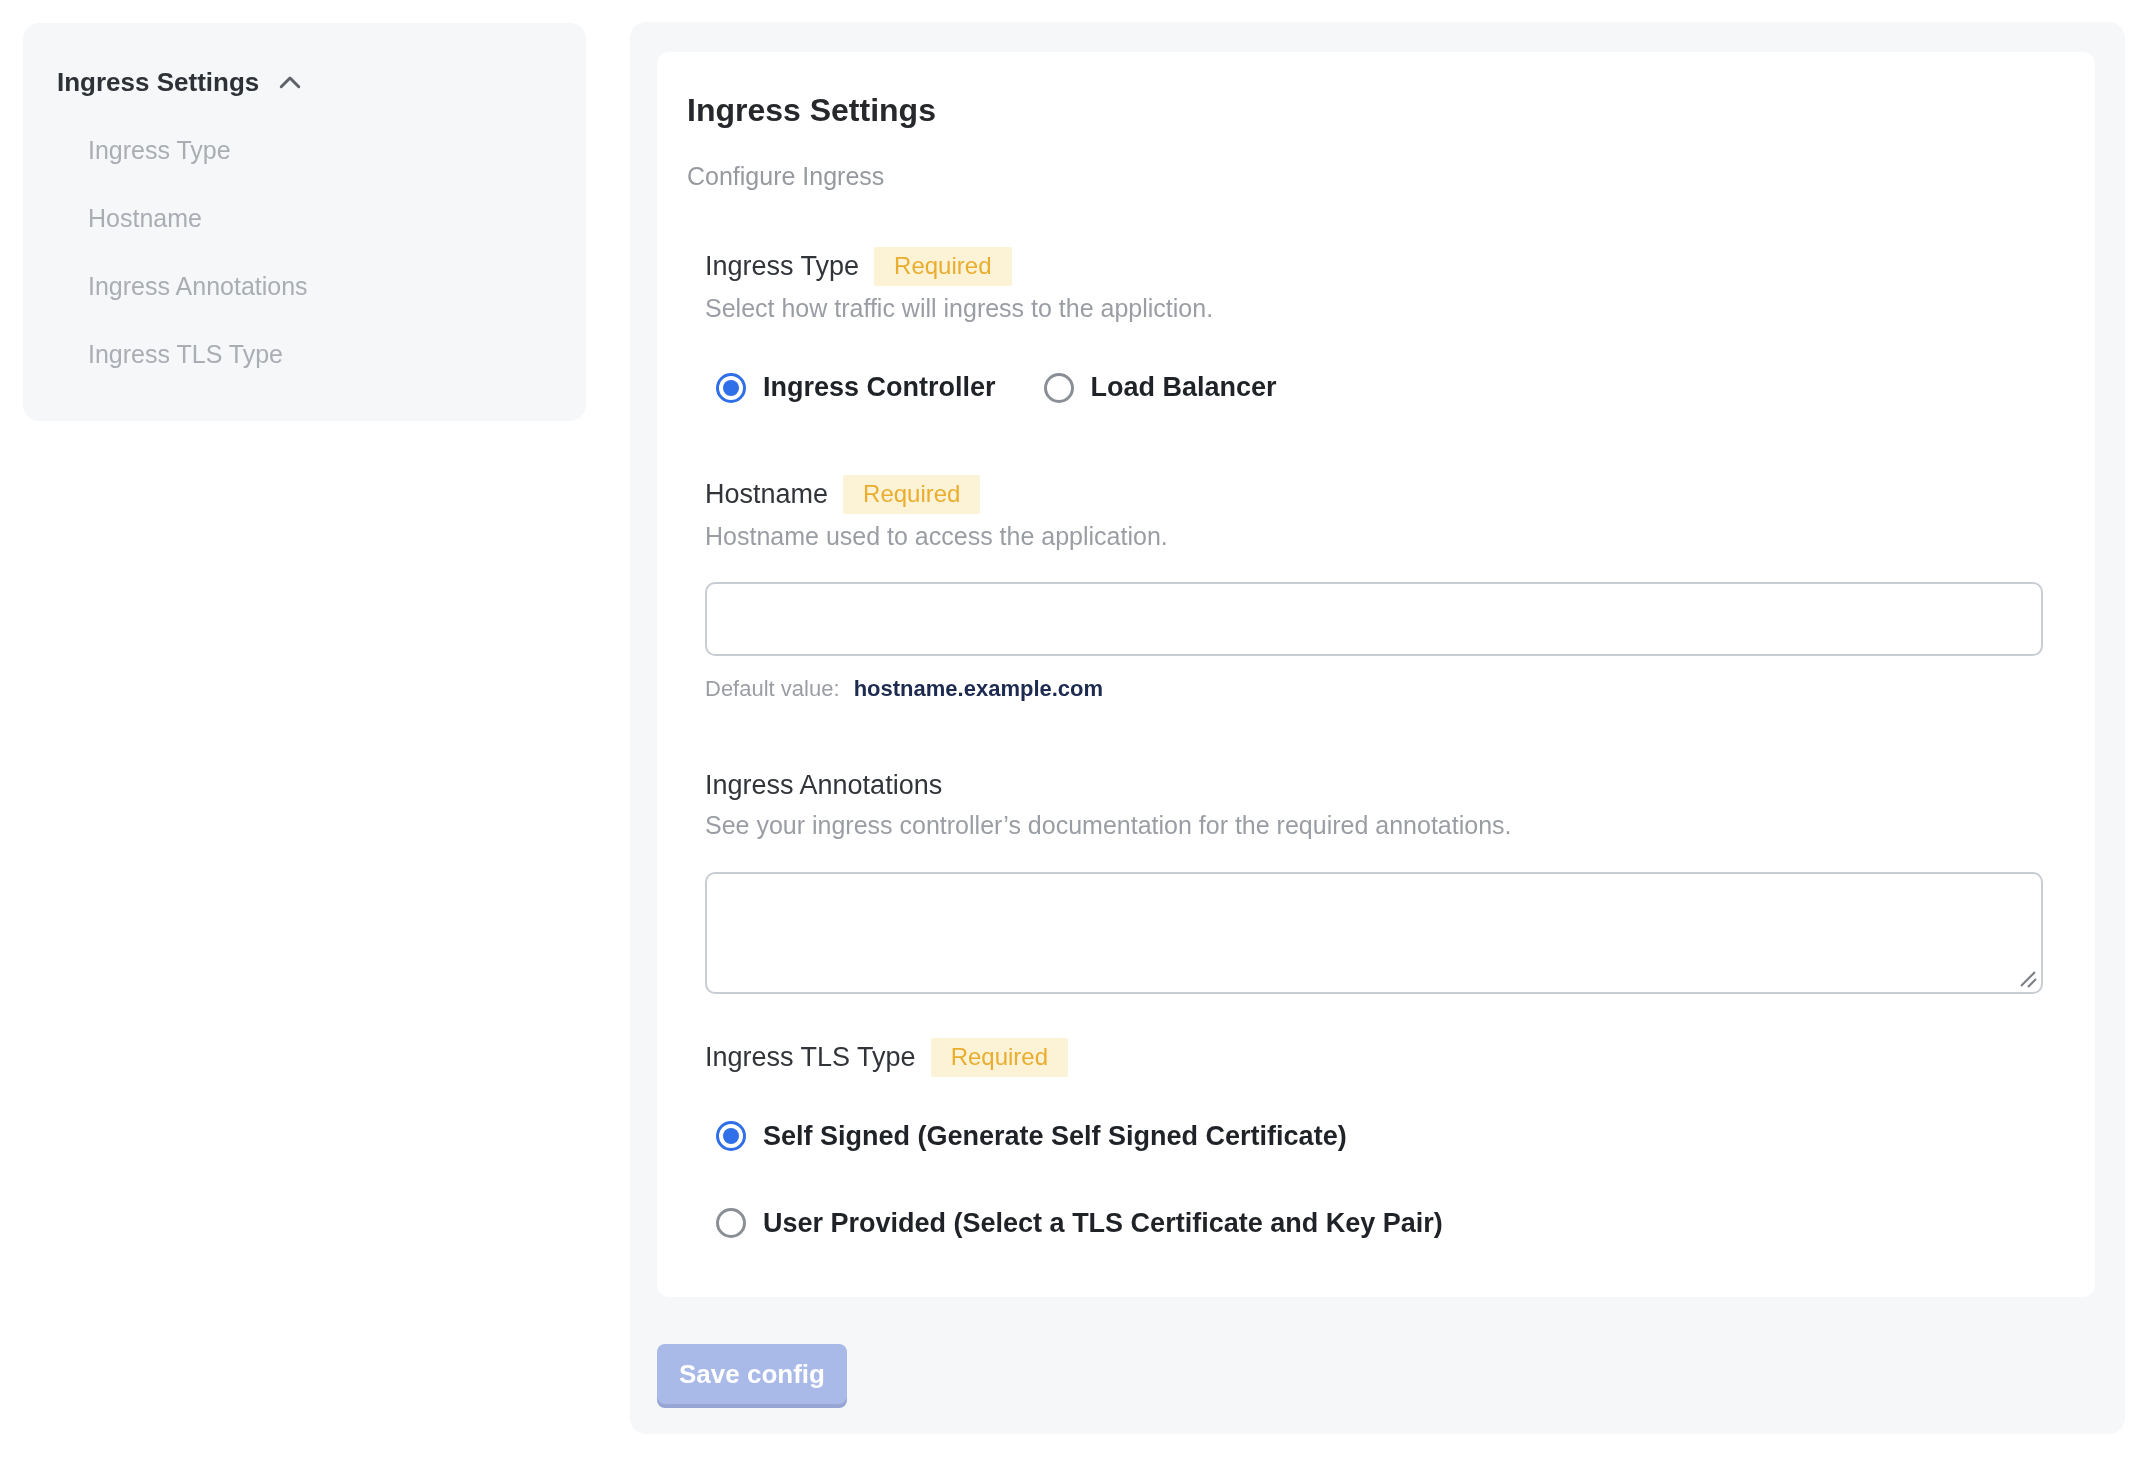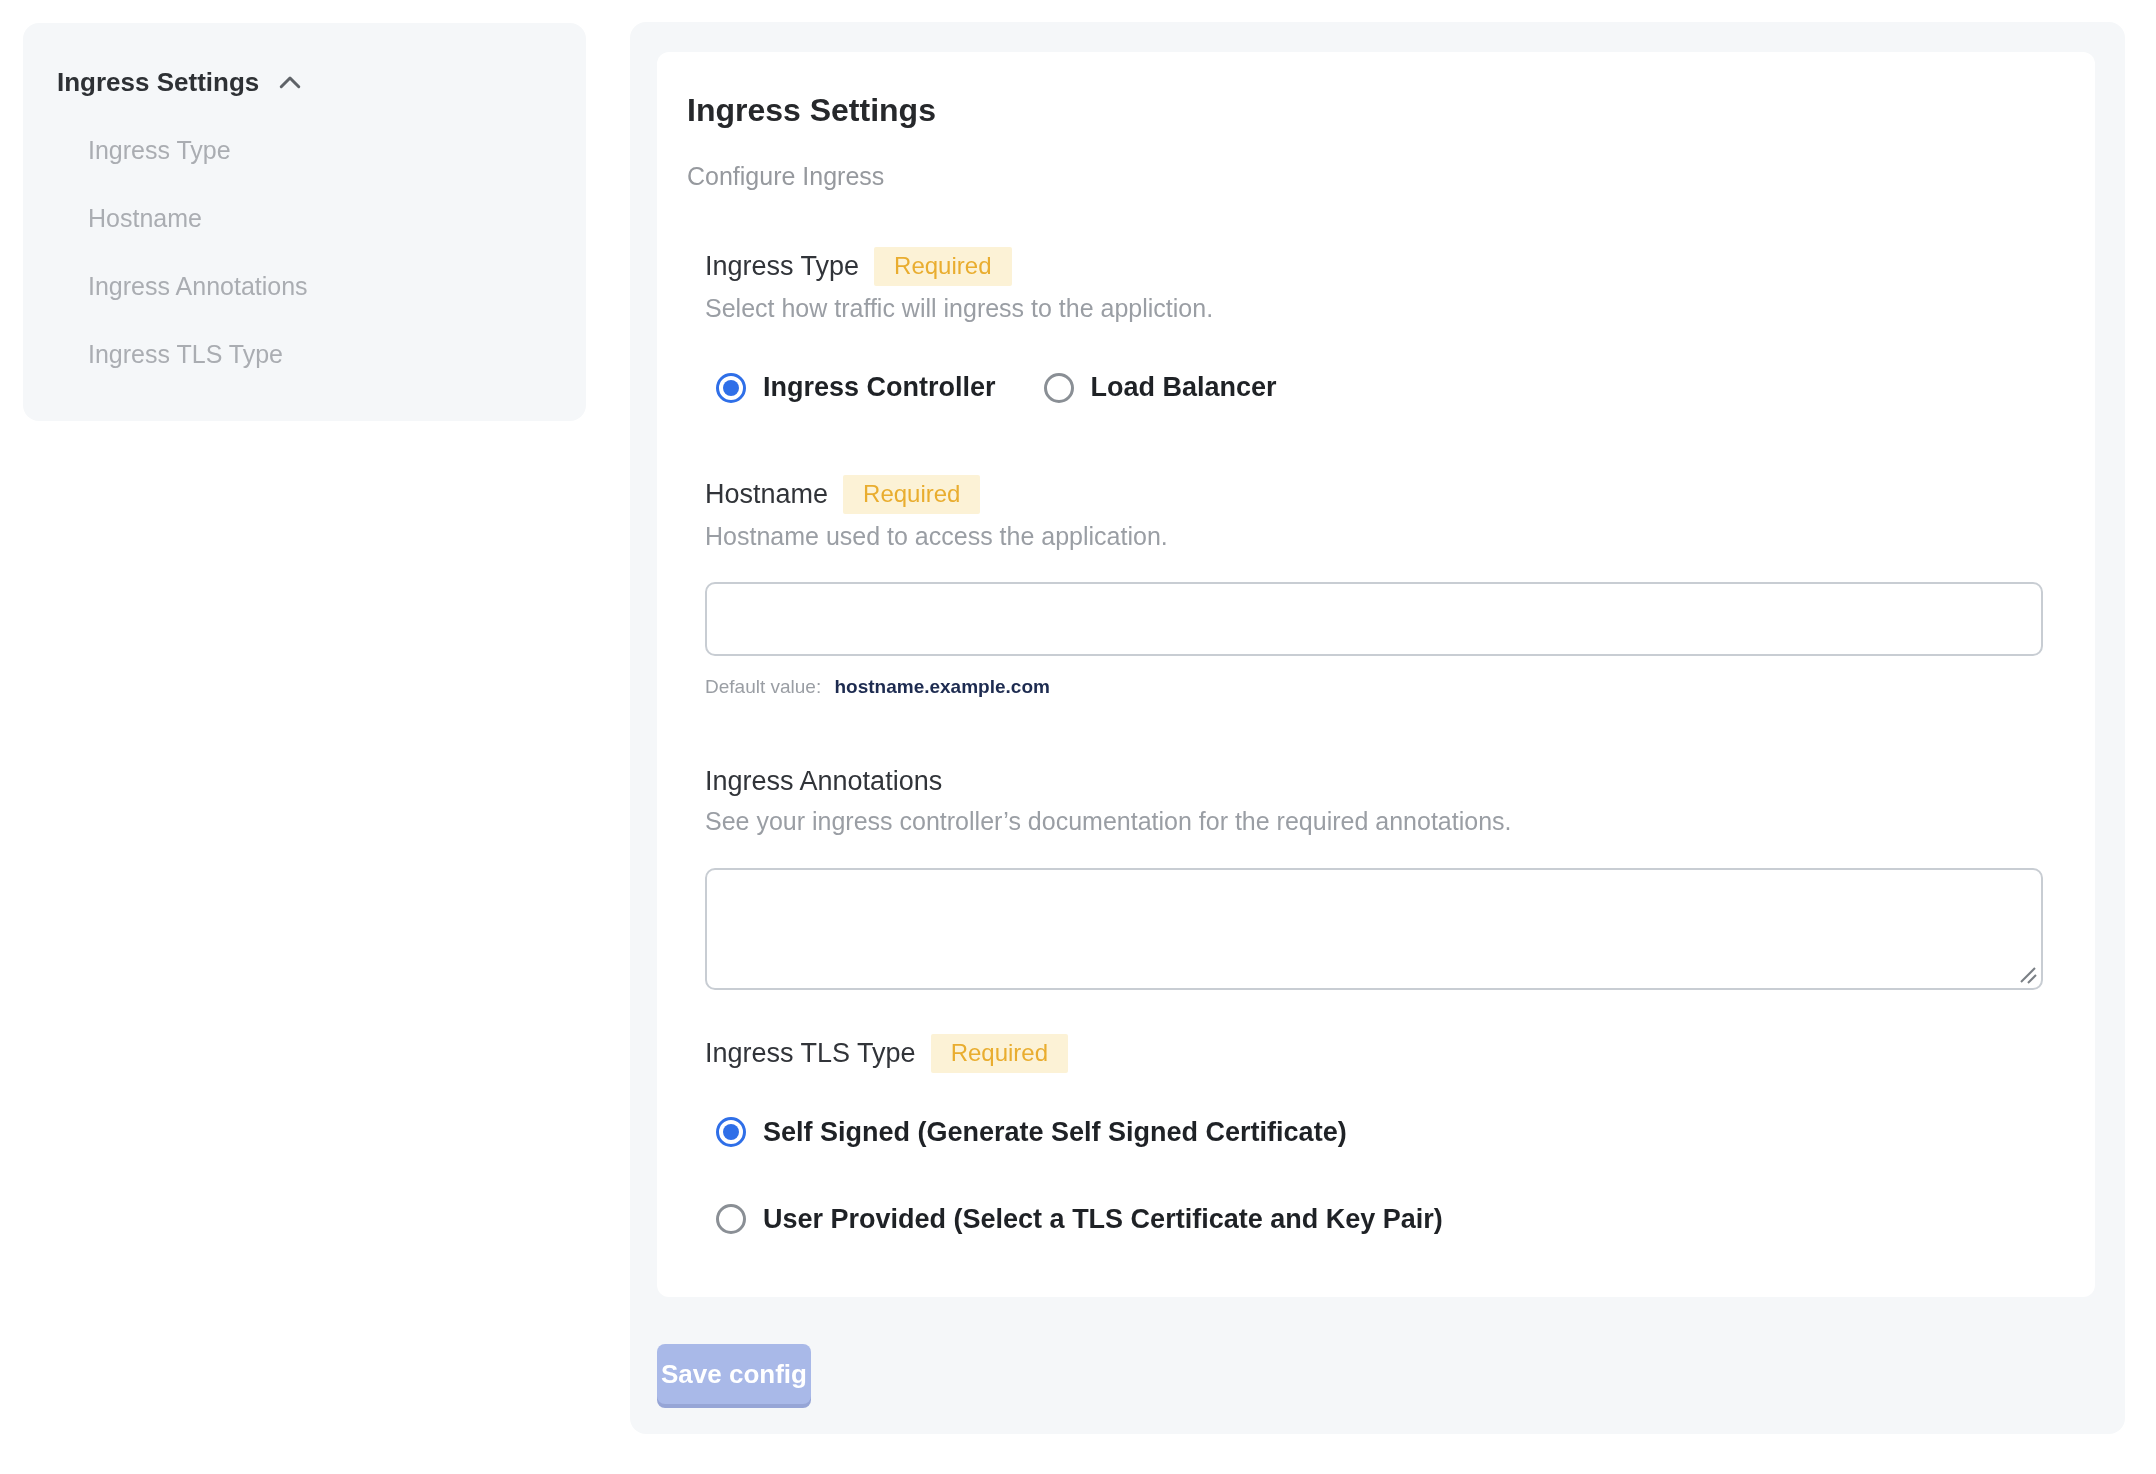--- a/index.html
+++ b/index.html
@@ -100,21 +100,21 @@
   .text-input {
     margin-top: 30px;
     width: 100%; height: 74px;
     border: 2px solid #c8cdd3; border-radius: 10px;
     background: #ffffff;
     font-size: 26px; color: #26282b;
     padding: 0 20px;
     outline: none;
     font-family: "Liberation Sans", "DejaVu Sans", sans-serif;
   }
-  .default-caption { margin-top: 20px; font-size: 19px; }
+  .default-caption { margin-top: 20px; font-size: 22px; }
   .default-prefix { color: #9a9ea4; }
   .default-value { color: #1d2b50; font-weight: 600; margin-left: 8px; }
 
   .sec-annotations { margin-top: 66px; }
   .textarea-wrap { position: relative; margin-top: 30px; width: 100%; }
   .textarea {
     width: 100%; height: 122px;
     border: 2px solid #c8cdd3; border-radius: 10px;
     background: #ffffff;
     font-size: 26px; color: #26282b;
@@ -124,21 +124,21 @@
     display: block;
   }
   .resize-grip { position: absolute; right: 4px; bottom: 4px; width: 24px; height: 24px; }
 
   .sec-tls { margin-top: 44px; }
   .radio-col { margin-top: 44px; margin-left: 11px; display: flex; flex-direction: column; gap: 56px; }
 
   .save-button {
     position: absolute;
     left: 27px; top: 1322px;
-    width: 154px; height: 60px;
+    width: 190px; height: 60px;
     background: #a9b9e8;
     border: none; border-radius: 8px;
     box-shadow: 0 4px 0 #96a5d6;
     color: #ffffff; font-size: 26px; font-weight: 700;
     font-family: "Liberation Sans", "DejaVu Sans", sans-serif;
     cursor: pointer;
   }
 </style>
 </head>
 <body>

